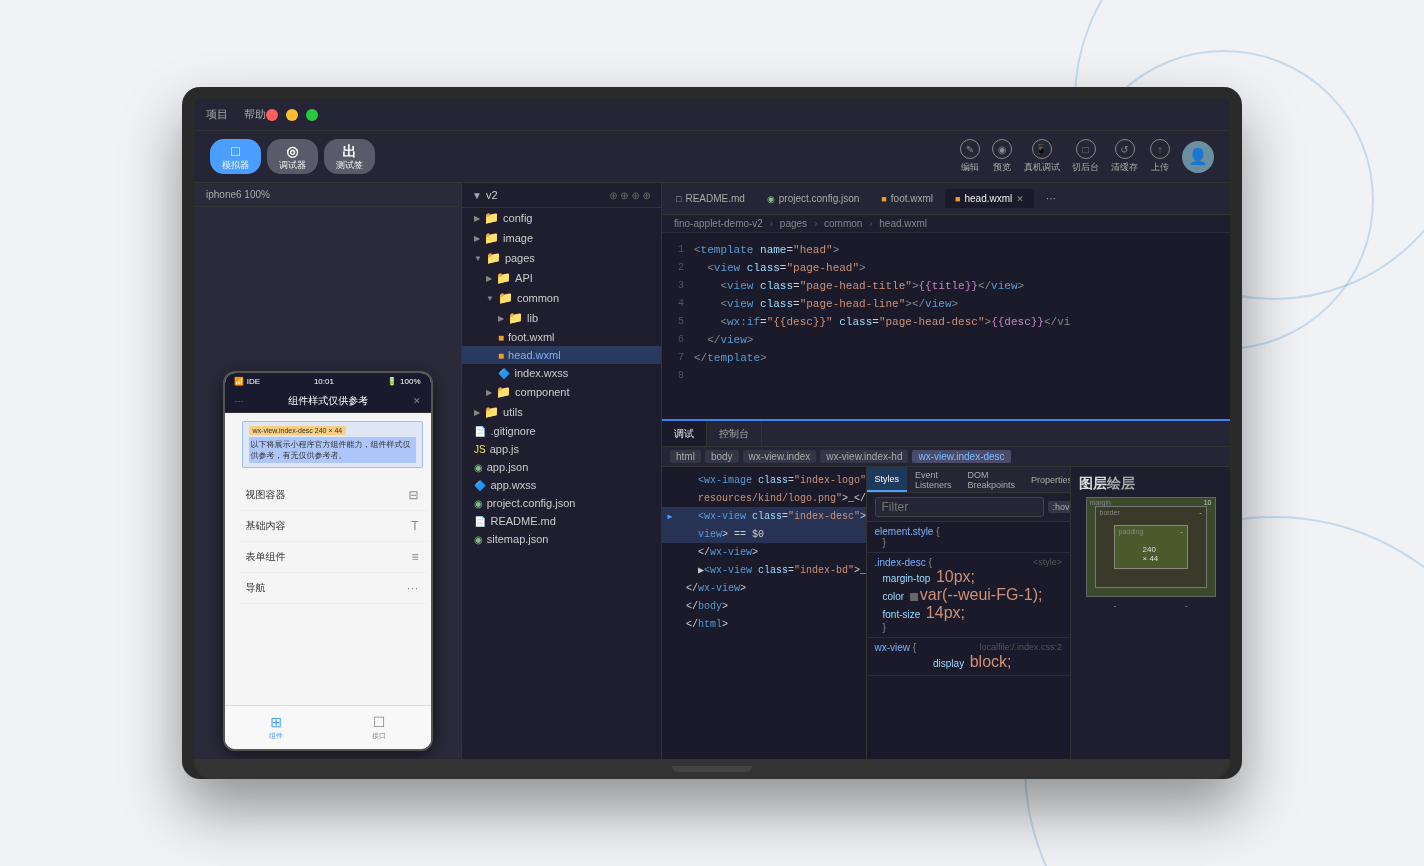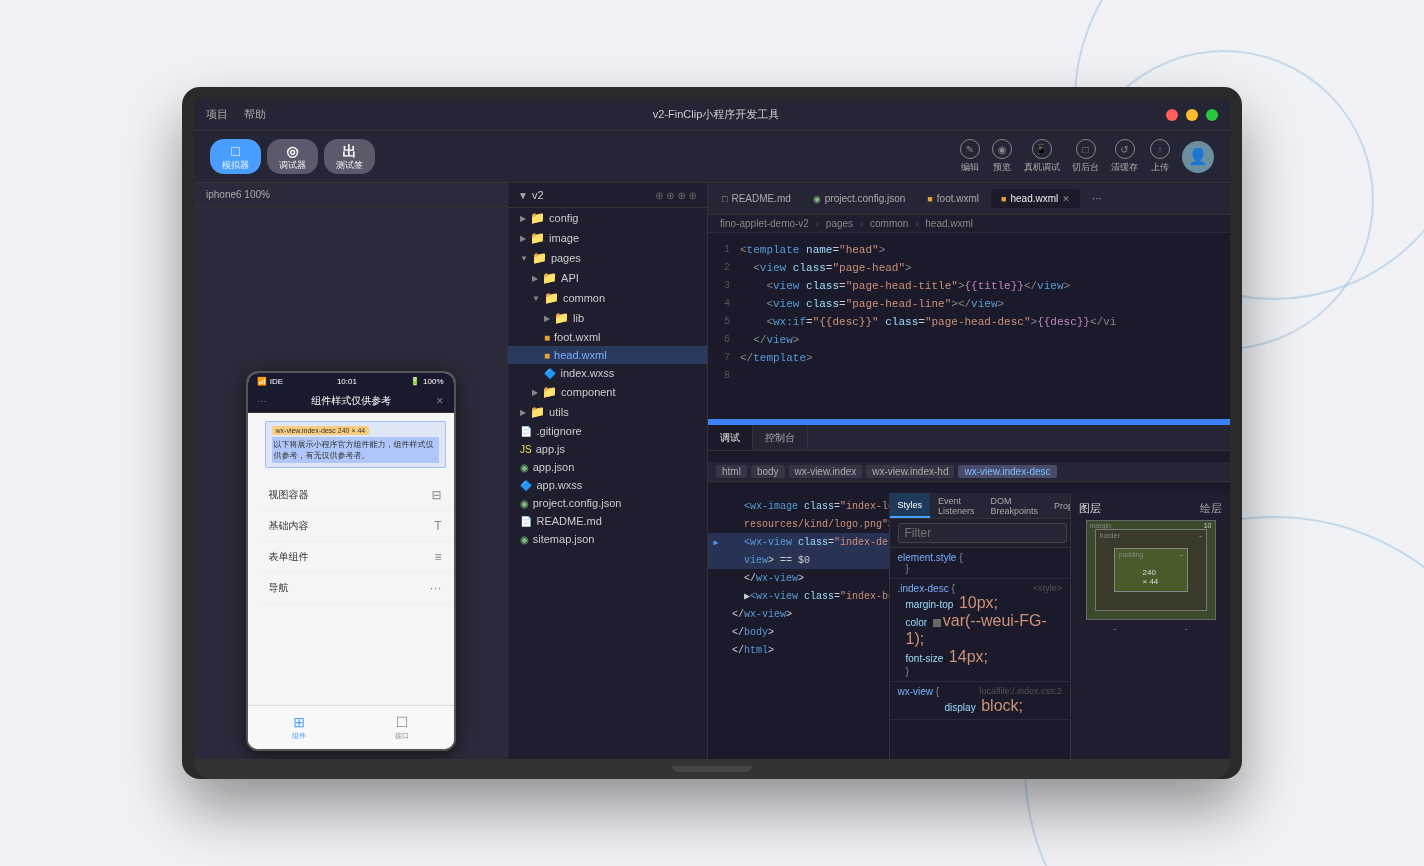--- a/index.html
+++ b/index.html
@@ -164,21 +164,21 @@
 
     
     .main-content {
       display: flex;
       flex: 1;
       overflow: hidden;
     }
 
     
     .simulator-panel {
-      width: 314px;
+      width: 268px;
       background: #2a2a3a;
       border-right: 1px solid #333;
       display: flex;
       flex-direction: column;
       flex-shrink: 0;
     }
     .simulator-header {
       padding: 6px 12px;
       font-size: 10px;
       color: #aaa;
@@ -405,25 +405,24 @@
     }
     .tag { color: #569cd6; }
     .attr { color: #9cdcfe; }
     .str { color: #ce9178; }
     .punct { color: #888; }
     .templ { color: #c586c0; }
 
     
     .bottom-panel {
       height: 340px;
-      border-top: 6px solid #3b82f6;
+      border-top: 2px solid #3b82f6;
       display: flex;
       flex-direction: column;
       flex-shrink: 0;
-      gap: 11px;
     }
     .bottom-panel-tabs {
       background: #252535;
       display: flex;
       height: 26px;
       border-bottom: 1px solid #333;
       flex-shrink: 0;
     }
     .bottom-tab {
       padding: 0 12px;
@@ -628,21 +627,20 @@
 
 <div class="laptop-outer">
   <div class="screen-bezel">
     <div class="app-window">
 
       <div class="title-bar">
         <div class="title-bar-left">
           <span>项目</span>
           <span>帮助</span>
         </div>
-        <div class="title-bar-center">v2-FinClip小程序开发工具</div>
         <div class="title-bar-right">
           <span class="win-btn win-btn-close"></span>
           <span class="win-btn win-btn-min"></span>
           <span class="win-btn win-btn-max"></span>
         </div>
       </div>
 
       <div class="toolbar">
         <div class="toolbar-left">
           <button class="toolbar-btn active">
@@ -1014,21 +1012,21 @@
                 </div>
                 <div class="css-rule">
                   <div class="css-selector">wx-view <span class="css-brace">{</span><span class="css-source">localfile:/.index.css:2</span></div>
                   <div style="margin-left:8px;text-align:center;">
                     <div><span class="css-prop">display</span>: <span class="css-val">block;</span></div>
                   </div>
                 </div>
               </div>
 
               <div class="box-model-panel">
-                <div style="display:flex;justify-content:space-between;font-size:11px;color:#aaa;margin-bottom:4px;">
+                <div style="display:flex;justify-content:flex-start;font-size:14px;color:#aaa;margin-bottom:4px;font-weight:bold;">
                   <span style="color:#ddd;">图层</span>
                   <span>绘层</span>
                 </div>
                 <div class="box-model-visual">
                   <div class="bm-margin">
                     <span class="bm-label bm-margin-label">margin</span>
                     <span style="position:absolute;top:1px;right:3px;font-size:7px;color:#ccc;">10</span>
                     <div class="bm-border">
                       <span class="bm-label" style="top:2px;left:4px;">border</span>
                       <span style="position:absolute;top:2px;right:4px;font-size:7px;color:#ccc;">-</span>

